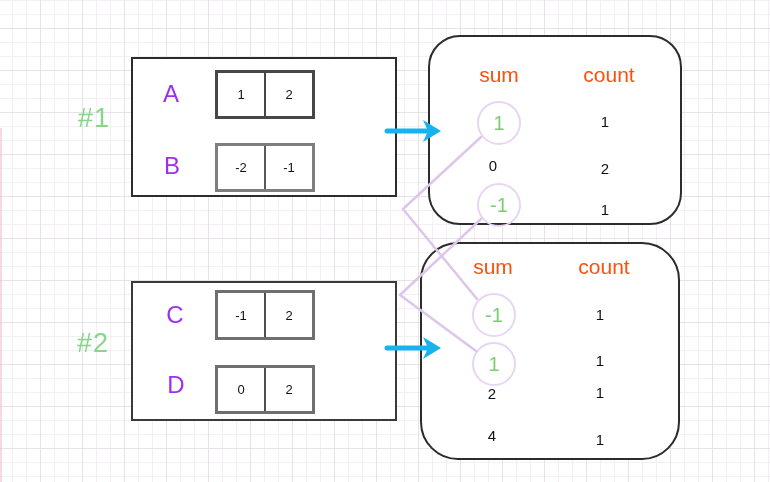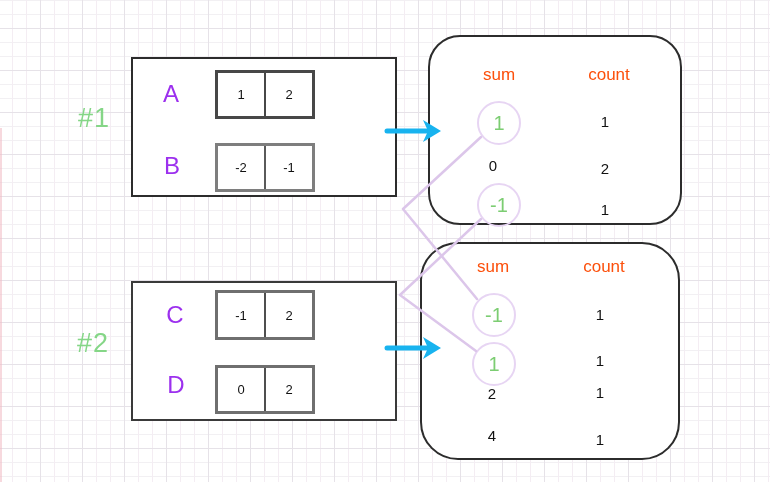--- a/index.html
+++ b/index.html
@@ -34,21 +34,21 @@
   .arr-b{left:82px;top:84px;width:100px;height:49px;border:3px solid #7e7e7e;}
   .arr-b .cell:first-child{border-right-color:#5a5a5a;}
   .arr-c{left:82px;top:7px;width:100px;height:50px;border:3px solid #6f6f6f;}
   .arr-c .cell:first-child{border-right-color:#4f4f4f;}
   .arr-d{left:82px;top:82px;width:100px;height:49px;border:3px solid #6f6f6f;}
   .arr-d .cell:first-child{border-right-color:#4f4f4f;}
 
   .rbox{position:absolute;background:#fff;border:2px solid #2c2c2c;box-sizing:border-box;}
   .rbox-1{left:428px;top:35px;width:254px;height:190px;border-radius:32px;}
   .rbox-2{left:420px;top:242px;width:260px;height:218px;border-radius:38px;}
-  .hdr{font-size:17px;color:#fc500c;}
+  .hdr{font-size:21px;color:#fc500c;}
   .sum-green{font-size:20px;color:#7ccd72;}
   .sum-black{font-size:15px;color:#111;}
   .countv{font-size:15px;color:#111;}
   .hl-circle{position:absolute;width:44px;height:44px;border:2px solid #e7d5f3;border-radius:50%;
     transform:translate(-50%,-50%);display:flex;align-items:center;justify-content:center;
     box-sizing:border-box;background:transparent;}
 
   #overlay{position:absolute;left:0;top:0;width:770px;height:482px;pointer-events:none;}
 </style>
 </head>

